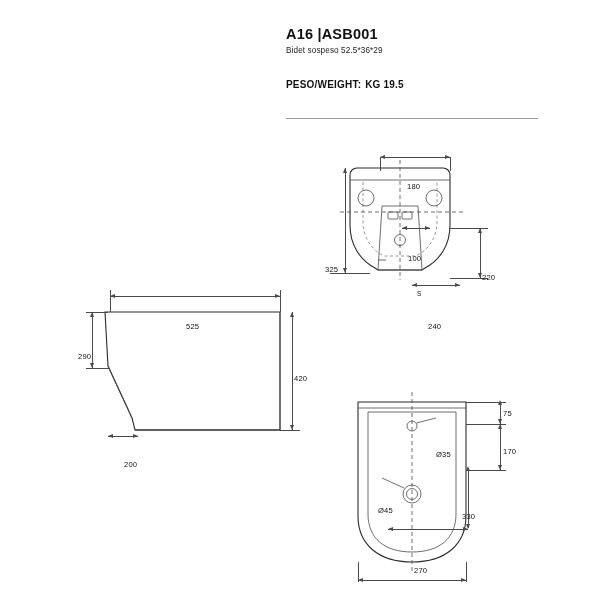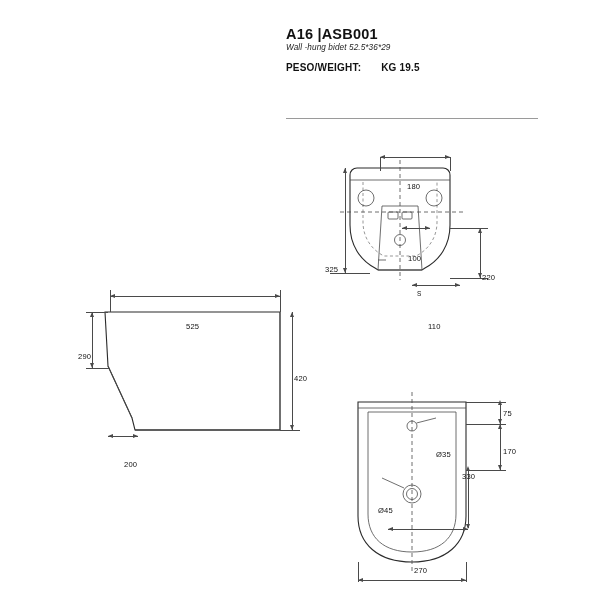--- a/index.html
+++ b/index.html
@@ -11,21 +11,21 @@
     position:relative;
     overflow:hidden;
   }
   .sheet{position:absolute;left:0;top:0;width:598px;height:600px;}
 
   
   .header{position:absolute;left:286px;top:26px;width:260px;}
   .title{font-size:14.5px;font-weight:700;letter-spacing:.2px;color:#111;}
   .sub1{font-size:8.2px;color:#222;margin-top:4px;letter-spacing:.1px;}
   .sub2{font-size:8.2px;color:#222;margin-top:1px;font-style:italic;letter-spacing:.1px;}
-  .weightrow{margin-top:10px;display:flex;align-items:flex-end;gap:20px;}
+  .weightrow{margin-top:24px;display:flex;align-items:flex-end;gap:4px;}
   .weightlabel{font-size:10px;font-weight:700;color:#111;letter-spacing:.2px;}
   .weightvalue{font-size:10px;font-weight:700;color:#111;letter-spacing:.2px;}
   .hrule{position:absolute;left:286px;top:118px;width:252px;height:1px;background:#9a9a9a;}
   .dim{position:absolute;background:#4a4a4a;}
   .dimh{height:1px;}
   .dimv{width:1px;}
   .lbl{position:absolute;font-size:7.6px;color:#111;white-space:nowrap;letter-spacing:.2px;margin-top:36px;}
   .lblv{position:absolute;font-size:7.6px;color:#111;white-space:nowrap;letter-spacing:.2px;}
   .arrow{position:absolute;width:0;height:0;}
   .ar-l{border-top:2.5px solid transparent;border-bottom:2.5px solid transparent;border-right:5px solid #4a4a4a;}
@@ -38,21 +38,21 @@
   .dash{fill:none;stroke:#4a4a4a;stroke-width:.8;stroke-dasharray:4 3;}
   .dashfine{fill:none;stroke:#6a6a6a;stroke-width:.7;stroke-dasharray:3 2.5;}
 </style>
 </head>
 <body>
 
 <div class="sheet">
 
   <div class="header">
     <div class="title">A16 |ASB001</div>
-    <div class="sub2">Wall -hung bidet 52.5*36*29</div>
+    <div class="sub1">Bidet sospeso 52.5*36*29</div>
     <div class="weightrow">
       <span class="weightlabel">PESO/WEIGHT:</span>
       <span class="weightvalue">KG 19.5</span>
     </div>
   </div>
   <div class="hrule"></div>
 
   <svg style="left:330px;top:150px;width:170px;height:140px;">
 
     <path class="stroke" d="M20,25 L20,75 C20,95 30,110 45,118 L48,120 L92,120 L95,118 C110,110 120,95 120,75 L120,25 C120,21 117,18 113,18 L27,18 C23,18 20,21 20,25 Z"></path>
@@ -85,21 +85,21 @@
   <div class="lbl" style="left:407px;top:146px;">180</div>
 
   <div class="dim dimh" style="left:402px;top:228px;width:28px;"></div>
   <div class="arrow ar-l" style="left:402px;top:225.5px;"></div>
   <div class="arrow ar-r" style="left:425px;top:225.5px;"></div>
   <div class="lbl" style="left:408px;top:218px;">100</div>
 
   <div class="dim dimh" style="left:412px;top:285px;width:48px;"></div>
   <div class="arrow ar-l" style="left:412px;top:282.5px;"></div>
   <div class="arrow ar-r" style="left:455px;top:282.5px;"></div>
-  <div class="lbl" style="left:428px;top:286px;">110</div>
+  <div class="lbl" style="left:428px;top:286px;">240</div>
 
   <div class="dim dimv" style="left:345px;top:168px;height:105px;"></div>
   <div class="arrow ar-u" style="left:342.5px;top:168px;"></div>
   <div class="arrow ar-d" style="left:342.5px;top:268px;"></div>
   <div class="dim dimh" style="left:330px;top:273px;width:40px;"></div>
   <div class="lblv" style="left:325px;top:251px;margin-top:14px;">325</div>
 
   <div class="dim dimv" style="left:480px;top:228px;height:50px;"></div>
   <div class="arrow ar-u" style="left:477.5px;top:228px;"></div>
   <div class="arrow ar-d" style="left:477.5px;top:273px;"></div>
@@ -178,21 +178,21 @@
 
   <div class="dim dimv" style="left:500px;top:424px;height:46px;"></div>
   <div class="arrow ar-u" style="left:497.5px;top:424px;"></div>
   <div class="arrow ar-d" style="left:497.5px;top:465px;"></div>
   <div class="dim dimh" style="left:466px;top:470px;width:40px;"></div>
   <div class="lblv" style="left:503px;top:447px;">170</div>
 
   <div class="dim dimv" style="left:468px;top:470px;height:58px;"></div>
   <div class="arrow ar-u" style="left:465.5px;top:466px;"></div>
   <div class="arrow ar-d" style="left:465.5px;top:524px;"></div>
-  <div class="lblv" style="left:430px;top:472px;padding-left:32px;">330</div>
+  <div class="lblv" style="left:430px;top:512px;padding-left:32px;">330</div>
 
   <div class="dim dimh" style="left:388px;top:529px;width:80px;"></div>
   <div class="arrow ar-l" style="left:388px;top:526.5px;"></div>
   <div class="arrow ar-r" style="left:463px;top:526.5px;"></div>
   <div class="lbl" style="left:414px;top:530px;">270</div>
 
   <div class="dim dimh" style="left:358px;top:580px;width:108px;"></div>
   <div class="arrow ar-l" style="left:358px;top:577.5px;"></div>
   <div class="arrow ar-r" style="left:461px;top:577.5px;"></div>
   <div class="dim dimv" style="left:358px;top:562px;height:20px;"></div>

